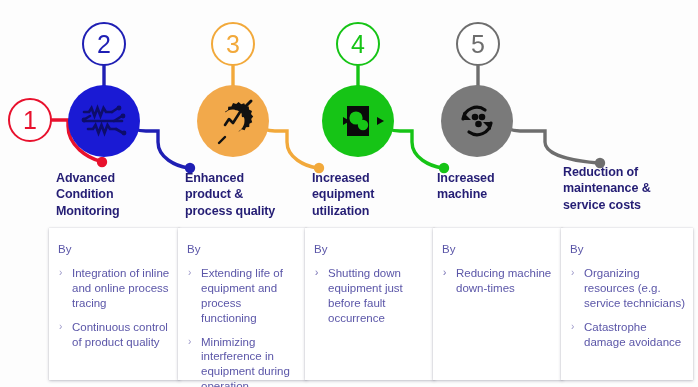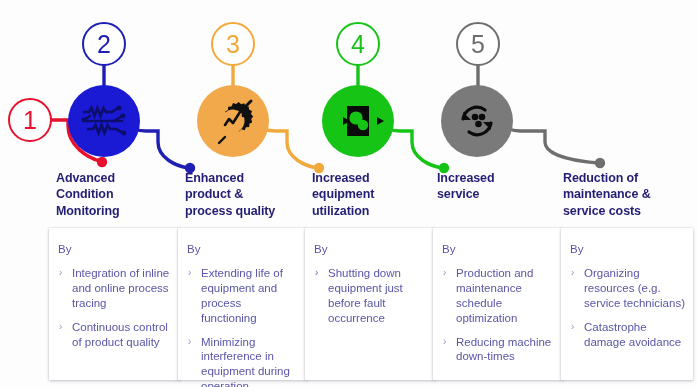--- a/index.html
+++ b/index.html
@@ -200,23 +200,23 @@
     <div>Condition</div>
     <div>Monitoring</div>
   </div>
   <div class="step-title" style="left:312px; top:170px; width:125px;">
     <div>Increased</div>
     <div>equipment</div>
     <div>utilization</div>
   </div>
   <div class="step-title" style="left:437px; top:170px; width:125px;">
     <div>Increased</div>
-    <div>service</div>
-  </div>
-  <div class="step-title" style="left:563px; top:170px; width:132px;">
+    <div>machine</div>
+  </div>
+  <div class="step-title" style="left:563px; top:164px; width:132px;">
     <div>Reduction of</div>
     <div>maintenance &amp;</div>
     <div>service costs</div>
   </div>
 
   <div class="card" style="left:49px; width:131px;">
     <div class="by">By</div>
     <ul>
       <li>
         <span class="chev">›</span>
@@ -254,21 +254,20 @@
         <span>Shutting down equipment just before fault occurrence</span>
       </li>
     </ul>
   </div>
 
   <div class="card" style="left:433px; width:130px;">
     <div class="by">By</div>
     <ul>
       <li>
         <span class="chev">›</span>
-        <span>Production and maintenance schedule optimization</span>
       </li>
       <li>
         <span class="chev">›</span>
         <span>Reducing machine down-times</span>
       </li>
     </ul>
   </div>
 
   <div class="card" style="left:561px; width:132px;">
     <div class="by">By</div>

